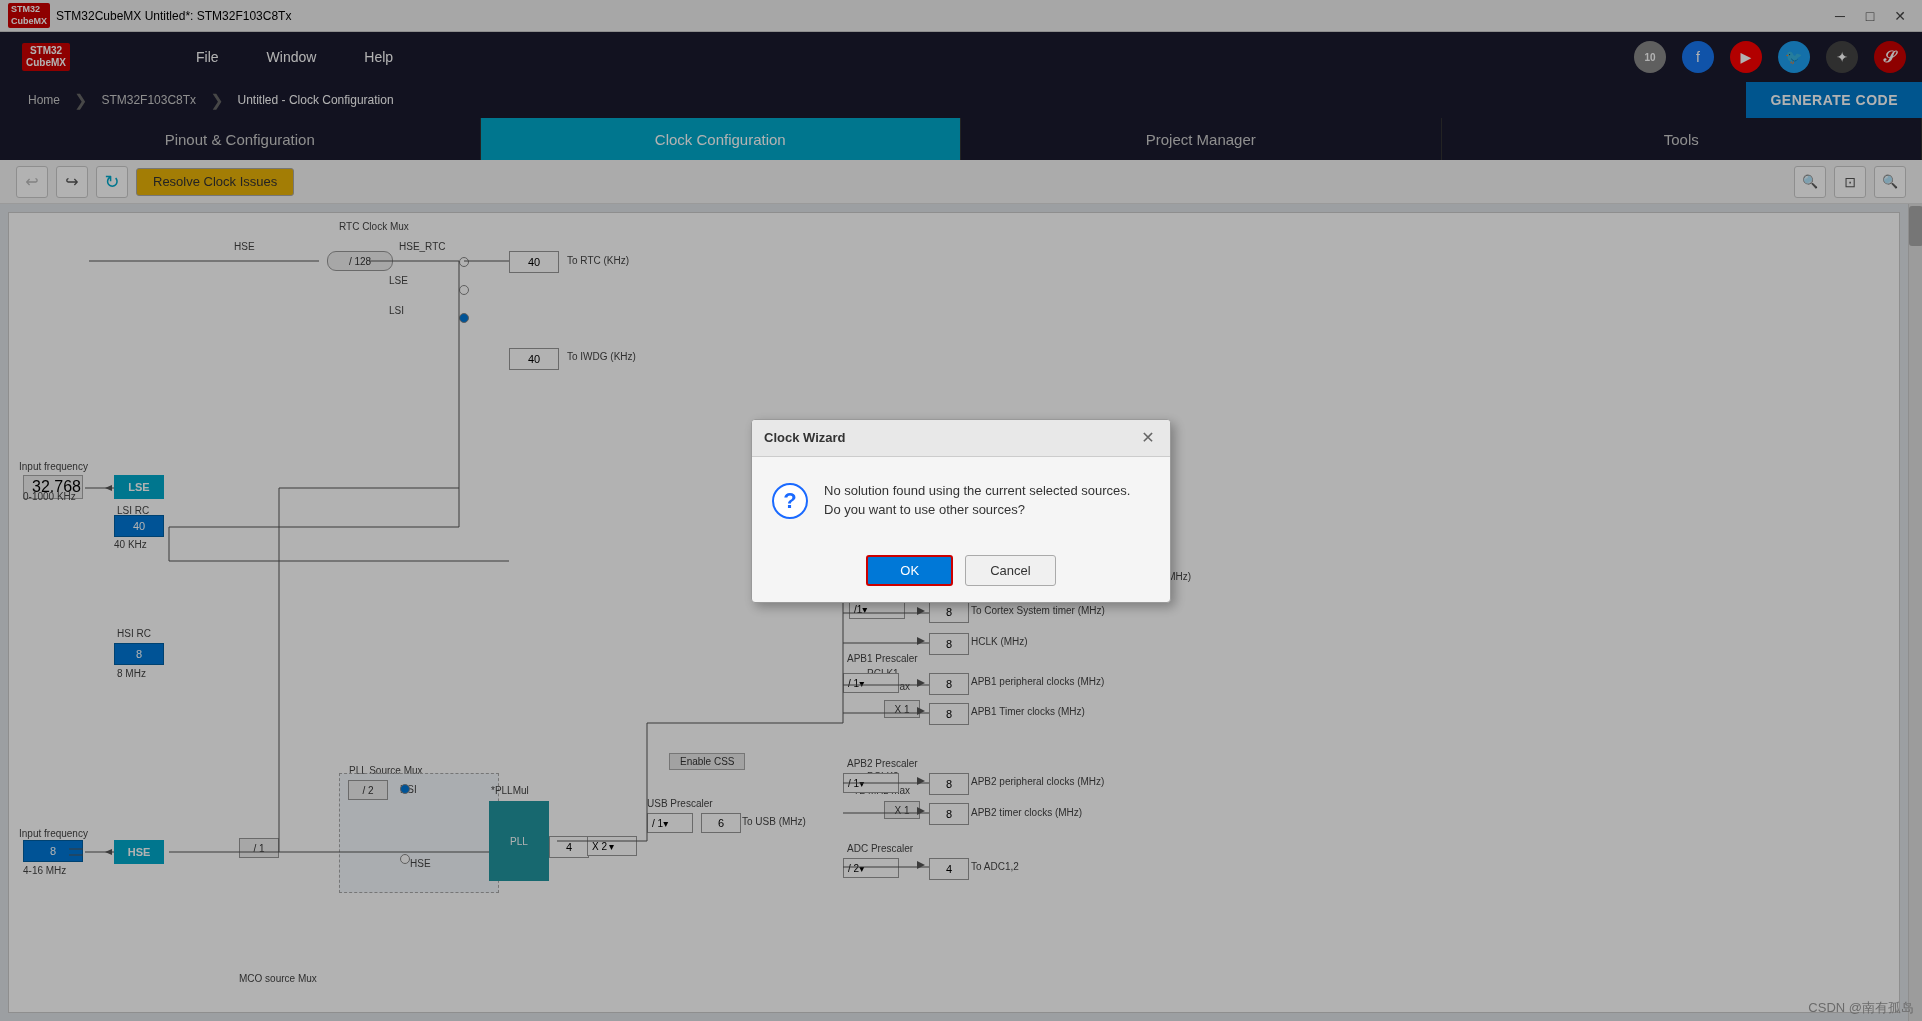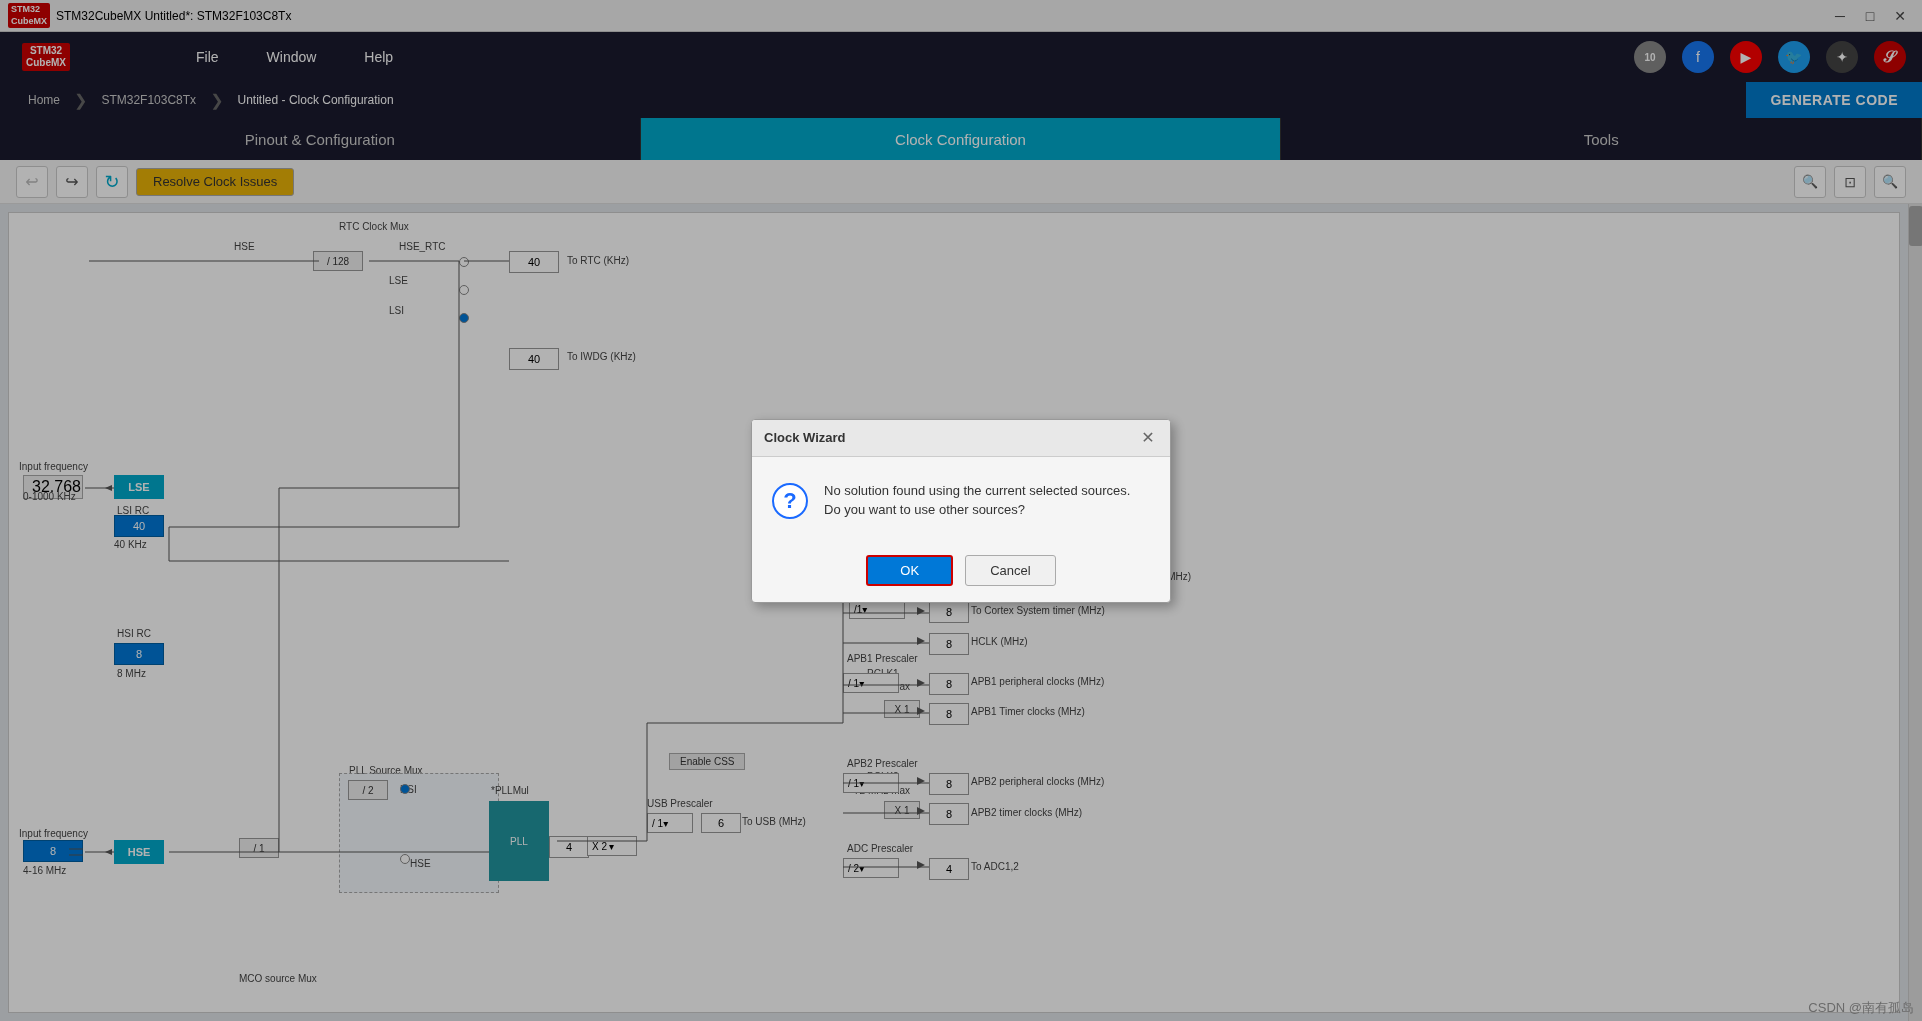--- a/index.html
+++ b/index.html
@@ -395,20 +395,23 @@
   <span class="breadcrumb-item active">Untitled - Clock Configuration</span>
   <button class="generate-btn">GENERATE CODE</button>
 </div>
 
 <div id="tab-bar">
   <div class="tab">
     <span>Pinout &amp; Configuration</span>
   </div>
   <div class="tab active">
     <span>Clock Configuration</span>
+  </div>
+  <div class="tab">
+    <span>Project Manager</span>
   </div>
   <div class="tab">
     <span>Tools</span>
   </div>
 </div>
 
 <div id="toolbar">
   <button class="toolbar-btn disabled">
     <span>↩</span>
   </button>
@@ -425,21 +428,21 @@
 
 <div id="main-area">
   <div id="diagram-area">
     <div class="diagram-content">
 
       <div class="comp-label" style="top:8px;left:330px;">RTC Clock Mux</div>
 
       <div class="comp-label" style="top:28px;left:225px;">HSE</div>
       <div class="comp-label" style="top:28px;left:390px;">HSE_RTC</div>
 
-      <div class="prescaler-box" style="top:38px;left:304px;width:50px;height:20px;">
+      <div class="prescaler-box" style="top:38px;left:318px;width:66px;height:20px;border-radius:9px;">
         <span>/ 128</span>
       </div>
 
       <div class="radio-dot" style="top:44px;left:450px;"></div>
       <div class="radio-dot" style="top:72px;left:450px;"></div>
       <div class="radio-dot selected" style="top:100px;left:450px;"></div>
 
       <div class="comp-label" style="top:62px;left:380px;">LSE</div>
 
       <div class="comp-label" style="top:92px;left:380px;">LSI</div>

